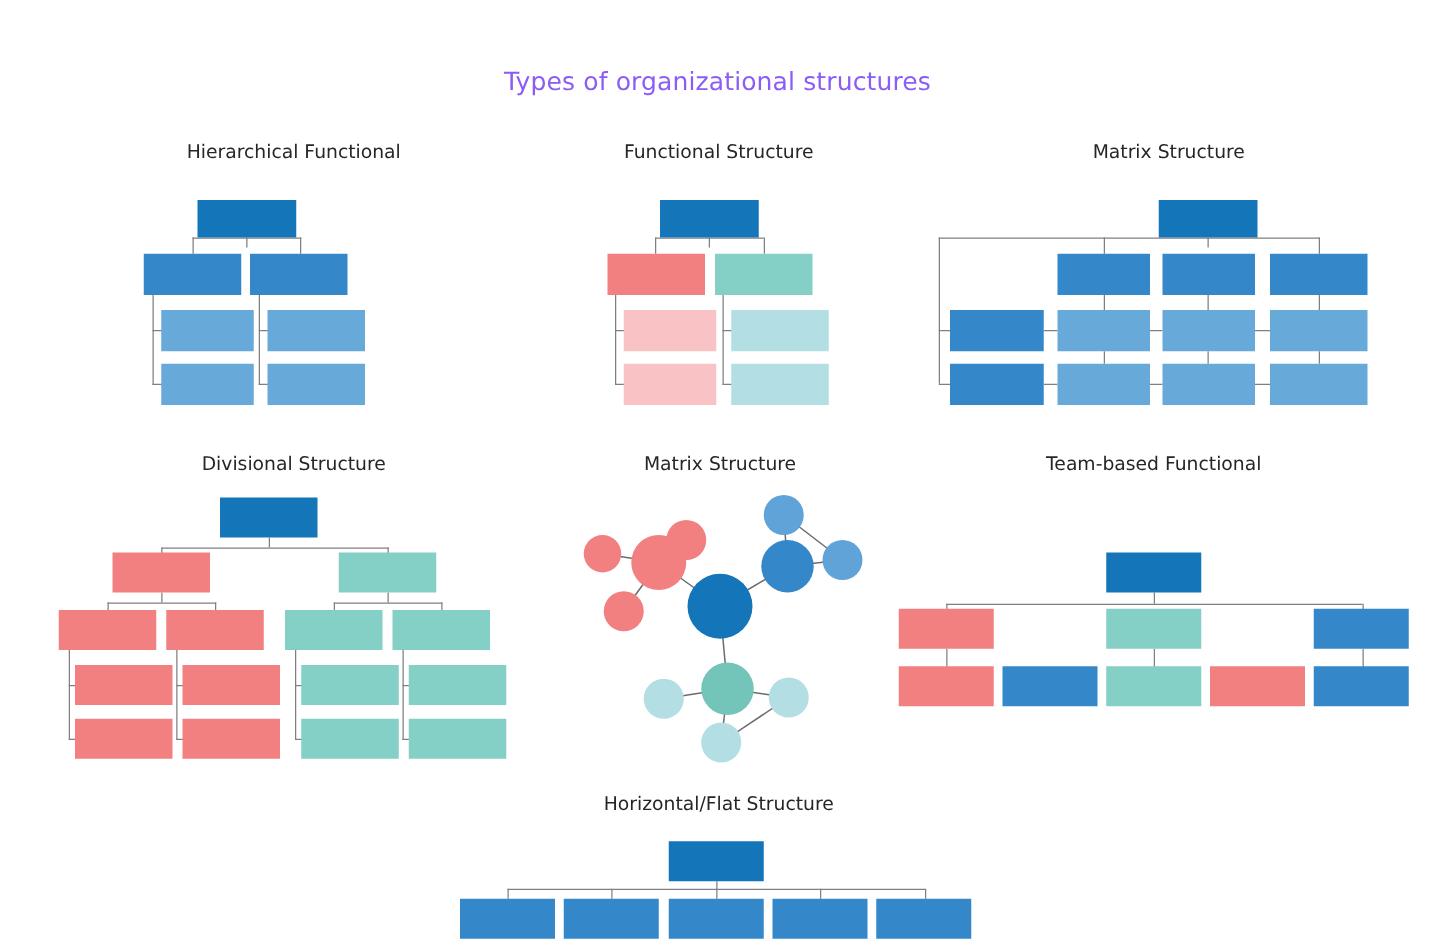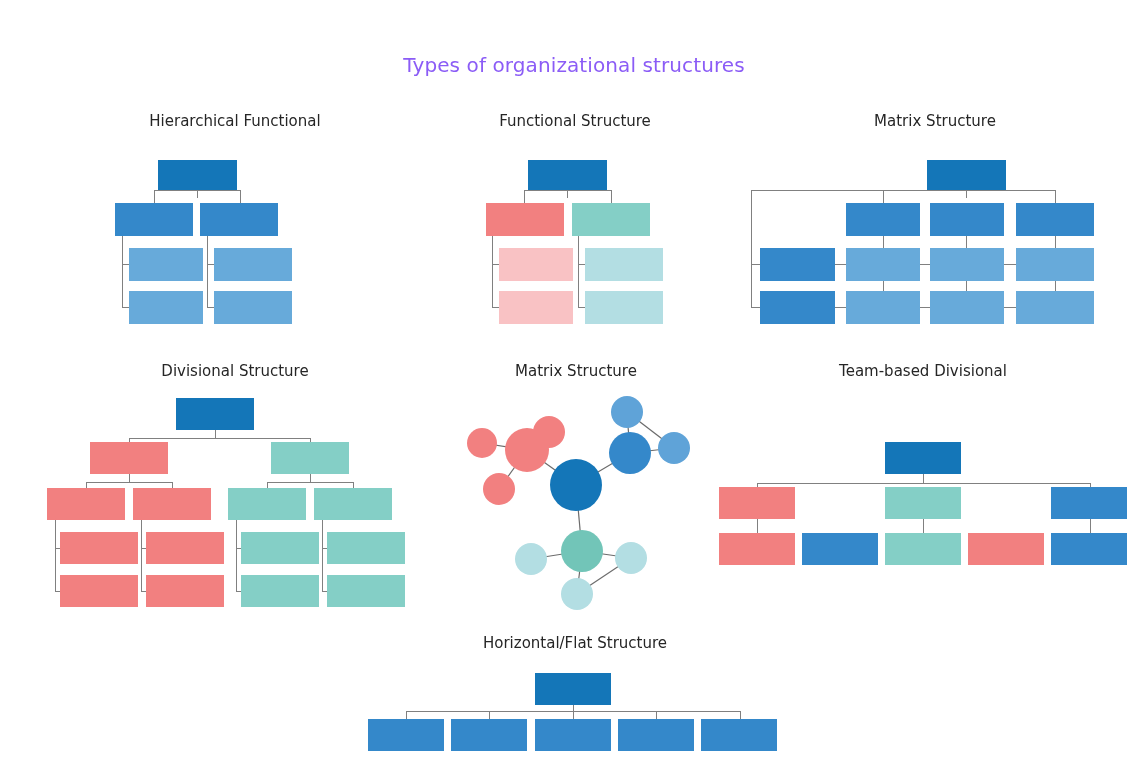--- a/index.html
+++ b/index.html
@@ -216,21 +216,21 @@
       <circle cx="627" cy="412" r="16" fill="#5fa3d8"></circle>
       <circle cx="674" cy="448" r="16" fill="#5fa3d8"></circle>
       <circle cx="582" cy="551" r="21" fill="#72c5b8"></circle>
       <circle cx="531" cy="559" r="16" fill="#b3dee3"></circle>
       <circle cx="631" cy="558" r="16" fill="#b3dee3"></circle>
       <circle cx="577" cy="594" r="16" fill="#b3dee3"></circle>
     </svg>
 </section>
 
 <section class="panel">
-  <div class="panel-title" style="left:713px; top:362px; width:420px;">Team-based Divisional</div>
+  <div class="panel-title" style="left:713px; top:362px; width:420px;">Team-based Functional</div>
   <div class="diagram" id="dg-team_based">
       <div class="conn conn-v" style="left: 923px; top: 474px; height: 9px;"></div>
       <div class="conn conn-h" style="left: 757px; top: 483px; width: 333px;"></div>
       <div class="conn conn-v" style="left: 757px; top: 483px; height: 5px;"></div>
       <div class="conn conn-v" style="left: 1090px; top: 483px; height: 5px;"></div>
       <div class="conn conn-v" style="left: 757px; top: 519px; height: 15px;"></div>
       <div class="conn conn-v" style="left: 923px; top: 519px; height: 15px;"></div>
       <div class="conn conn-v" style="left: 1090px; top: 519px; height: 15px;"></div>
       <div class="node-box" style="left: 885px; top: 442px; width: 76px; height: 32px; background: rgb(20, 118, 184);"></div>
       <div class="node-box" style="left: 719px; top: 487px; width: 76px; height: 32px; background: rgb(242, 128, 128);"></div>

